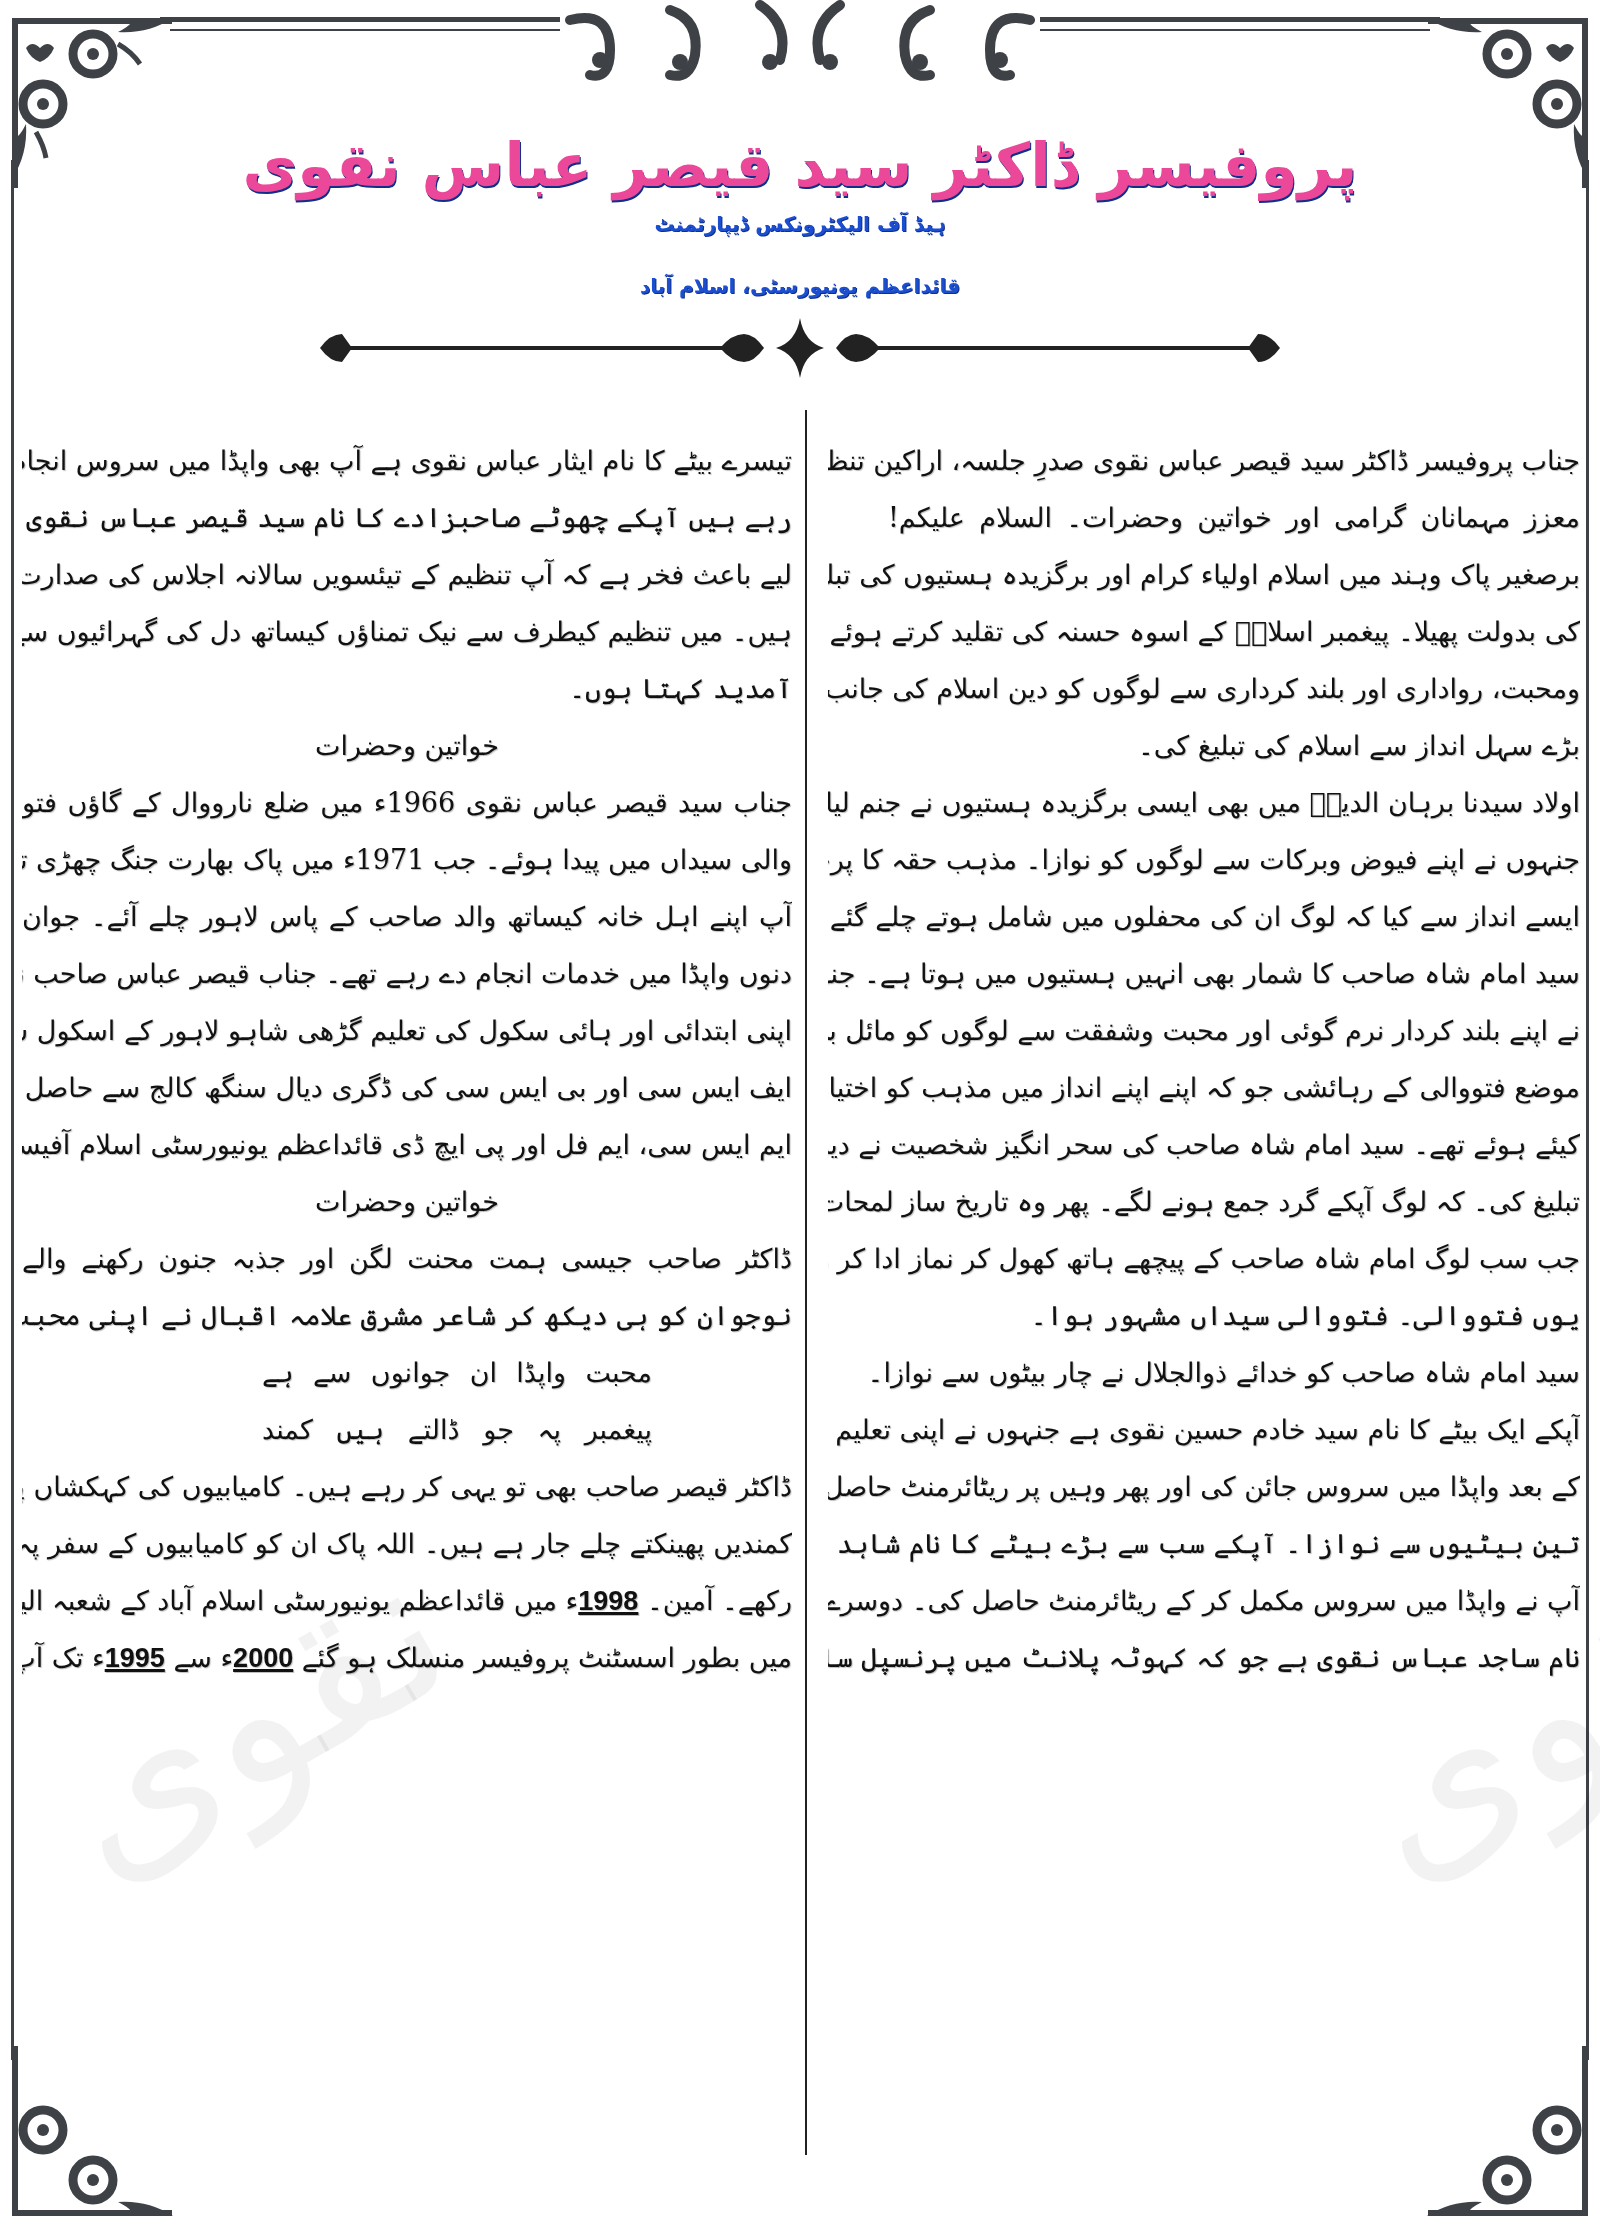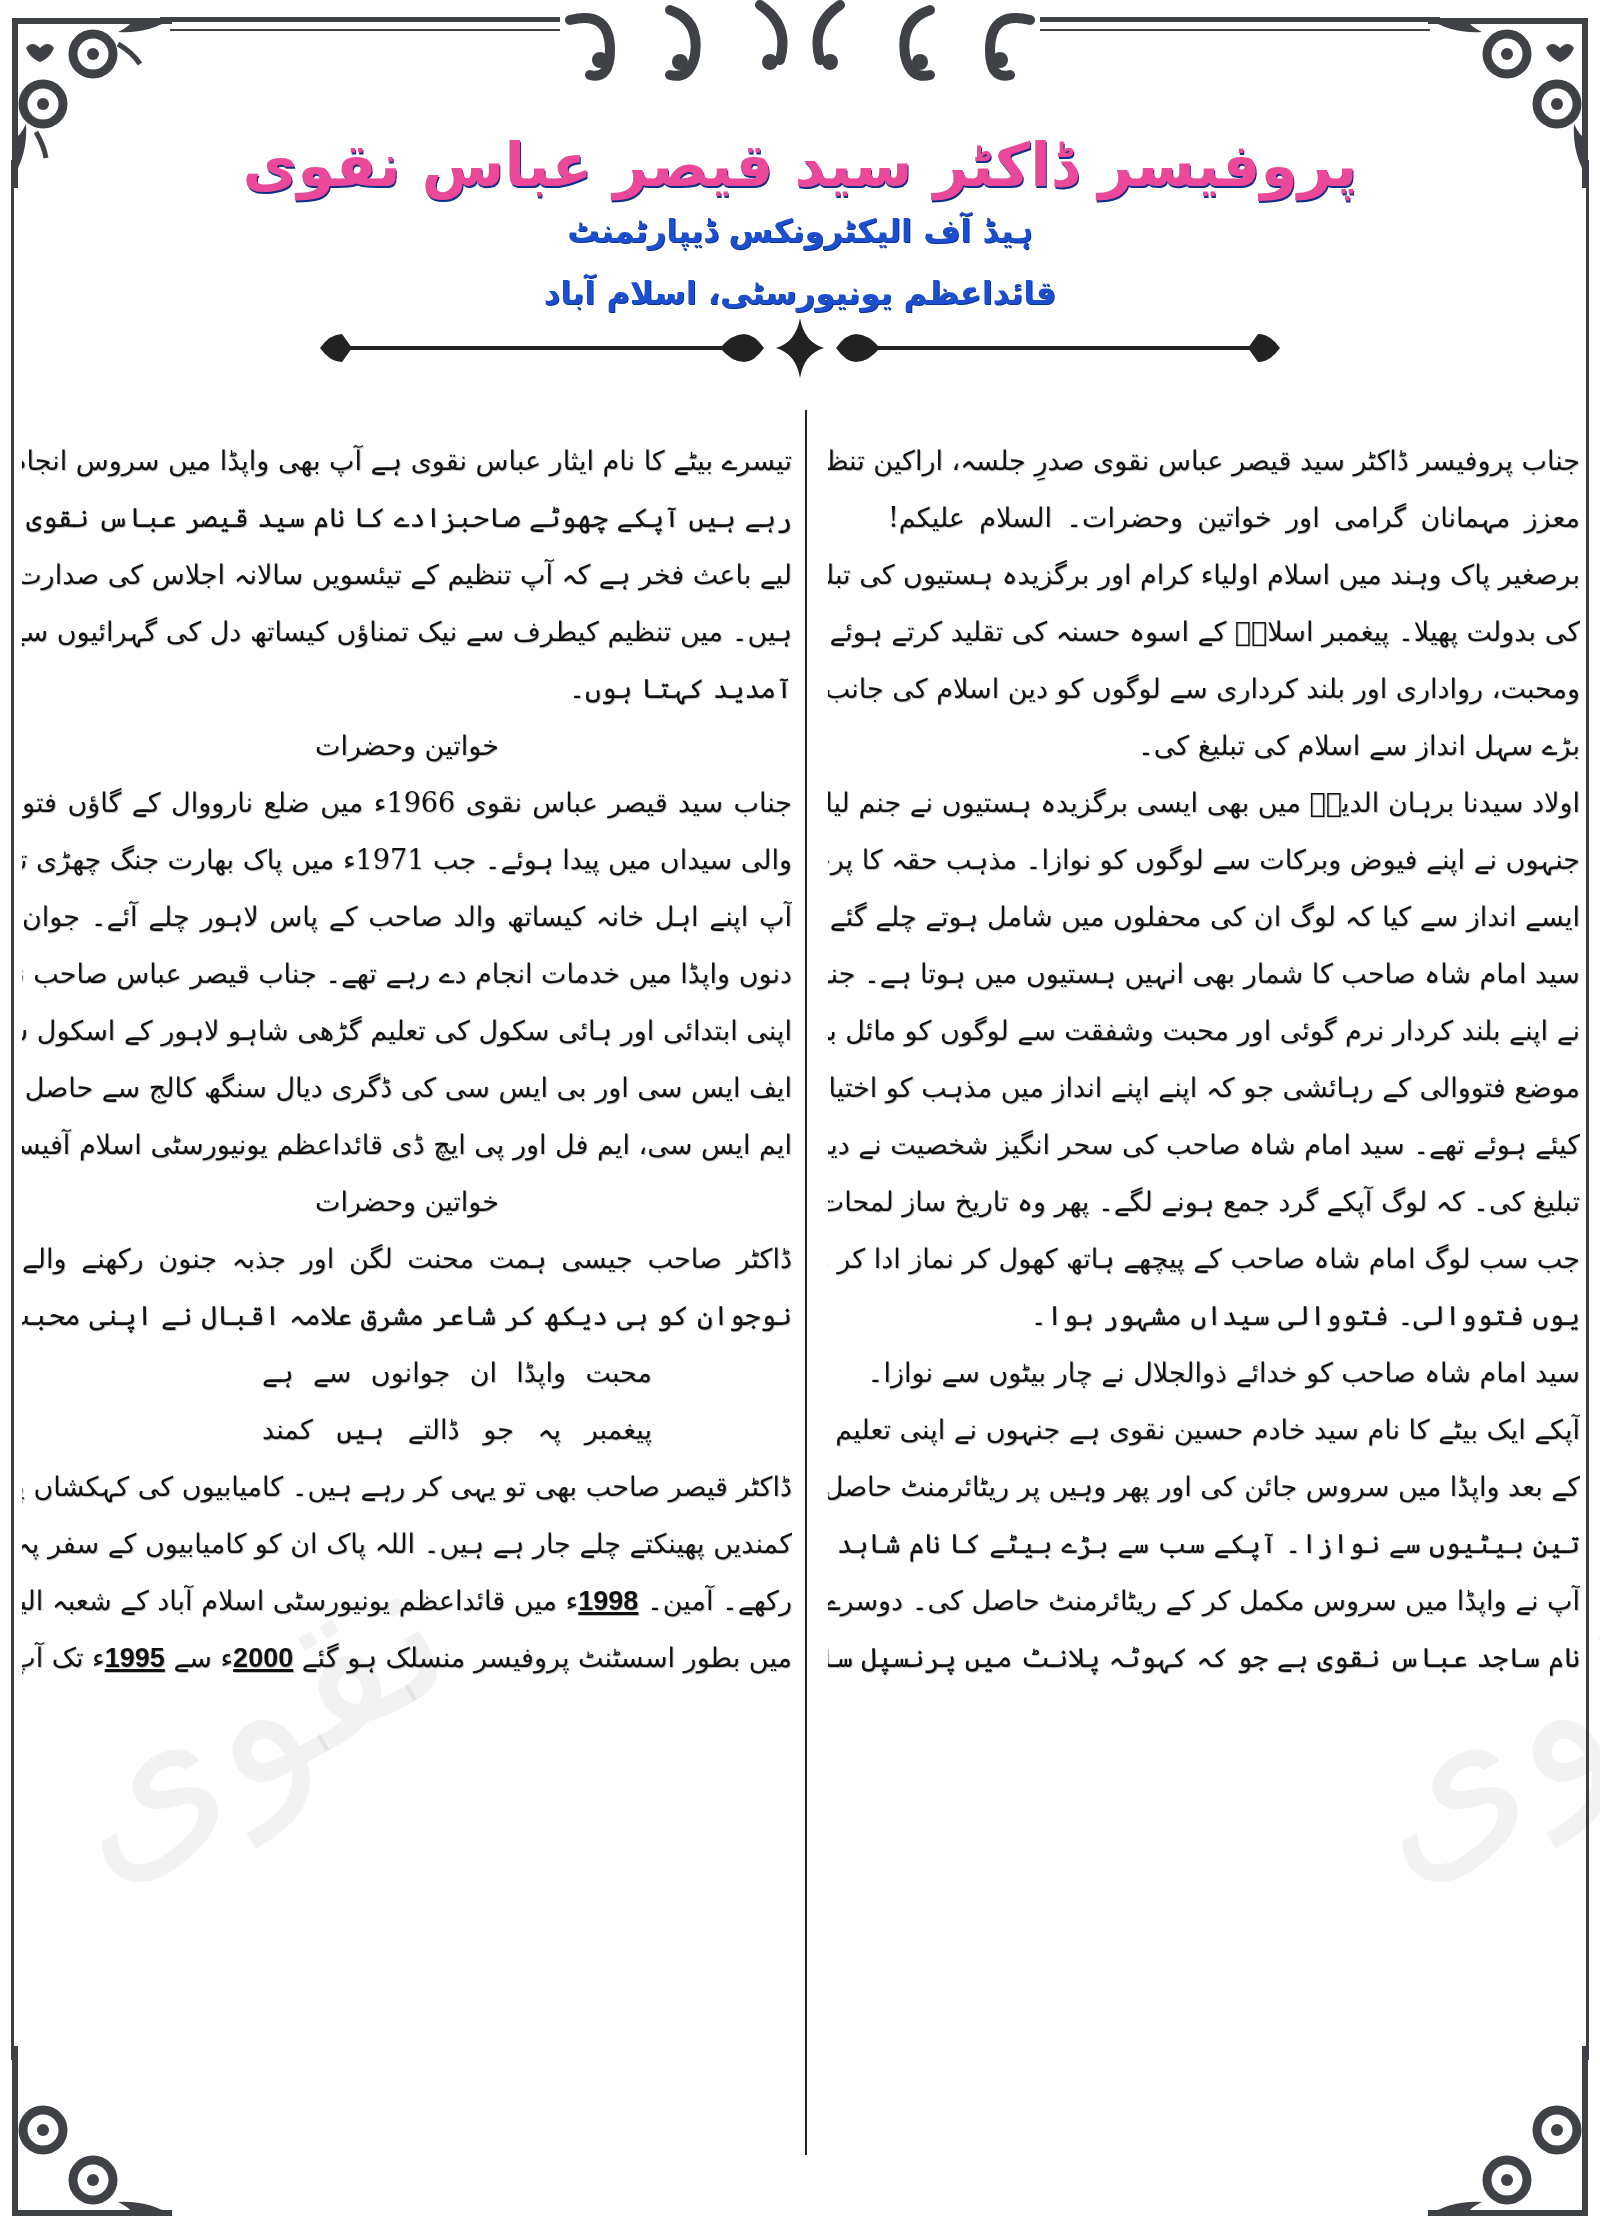--- a/index.html
+++ b/index.html
@@ -4,21 +4,21 @@
 <style>
   html, body { margin:0; padding:0; background:#ffffff; }
   body { width:1600px; height:2224px; position:relative; overflow:hidden; font-family:"DejaVu Sans", sans-serif; color:#111; }
   .frame-line { position:absolute; background:#3e4246; }
   .corner { position:absolute; width:180px; height:180px; }
   .top-ornament { position:absolute; left:560px; top:0; width:480px; height:100px; }
   .title { position:absolute; left:0; right:0; top:130px; text-align:center; direction:rtl;
            font-family:"DejaVu Sans", sans-serif; font-weight:bold; font-size:60px; color:#ec4899;
            letter-spacing:-1px; text-shadow:1px 2px 0 #0f2f8a; }
   .subtitle { position:absolute; left:0; right:0; text-align:center; direction:rtl;
-              font-family:"DejaVu Sans", sans-serif; font-weight:bold; font-size:32px; color:#1c4fd0;
+              font-family:"DejaVu Sans", sans-serif; font-weight:bold; font-size:20px; color:#1c4fd0;
               text-shadow:1px 1px 0 #0f2f8a; }
   .sub1 { top:212px; }
   .sub2 { top:262px;margin-top:12px; }
   .divider { position:absolute; left:320px; top:318px; width:960px; height:60px; }
   .col-rule { position:absolute; left:805px; top:410px; width:2px; height:1745px; background:#222; }
   .column { position:absolute; top:432px; direction:rtl; text-align:justify;
             font-family:"DejaVu Serif", serif; font-size:27px; line-height:57px; color:#111;
             text-shadow:1px 1px 1px rgba(0,0,0,0.25); }
   .col-right { left:828px; width:752px; }
   .col-left { left:22px; width:770px; }

